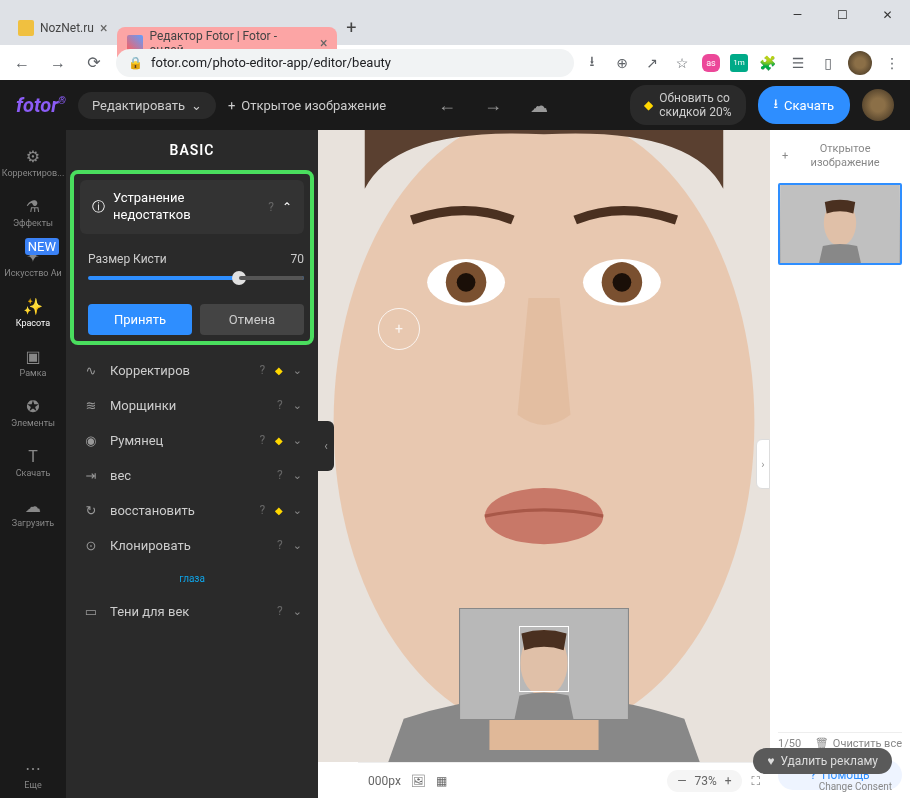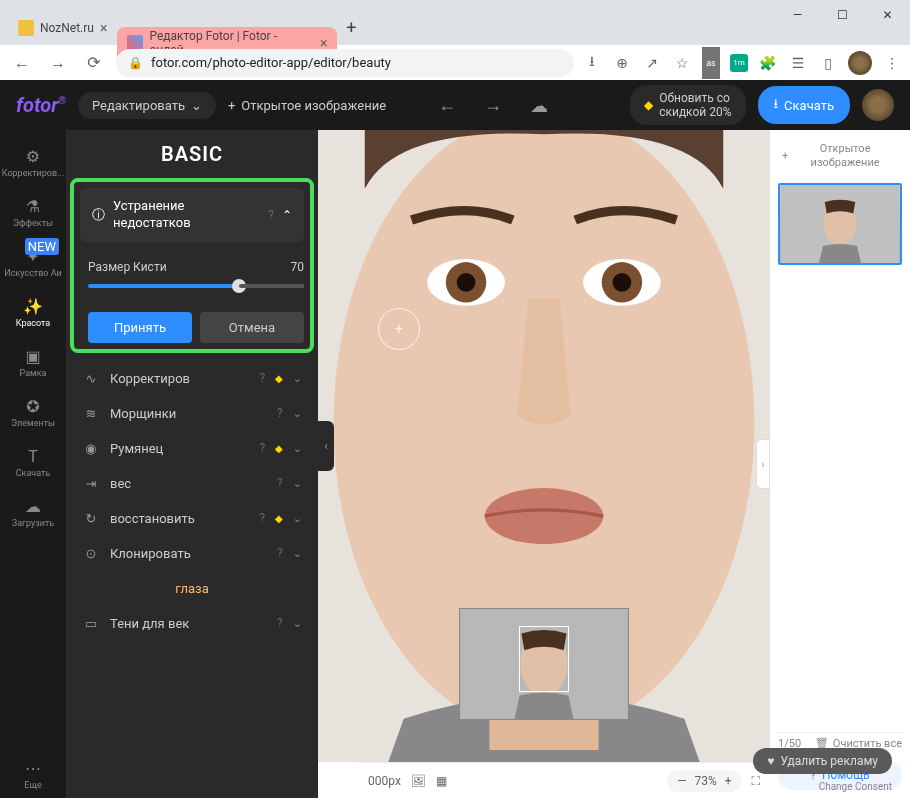--- a/index.html
+++ b/index.html
@@ -46,41 +46,41 @@
 
 .rail { width: 66px; background: #1a1a1a; display: flex; flex-direction: column; align-items: center; padding-top: 8px; gap: 2px; }
 .rail-item { width: 60px; height: 48px; display: flex; flex-direction: column; align-items: center; justify-content: center; color: #888; font-size: 9px; gap: 2px; border-radius: 6px; position: relative; }
 .rail-item.active { color: #fff; }
 .rail-icon { font-size: 16px; }
 .new-badge { position: absolute; top: 0; right: 4px; background: #3b82f6; color: #fff; font-size: 13px; padding: 1px 3px; border-radius: 3px; }
 .rail-spacer { flex: 1; }
 
 
 .tools { width: 252px; background: #2a2a2a; display: flex; flex-direction: column; position: relative; }
-.tools-header { text-align: center; color: #fff; font-size: 20px; font-weight: 600; padding: 12px 0; letter-spacing: 1px; }
+.tools-header { text-align: center; color: #fff; font-size: 14px; font-weight: 600; padding: 12px 0; letter-spacing: 1px; }
 .highlight-box { border: 4px solid #4ade5e; border-radius: 8px; margin: 0 4px 8px 4px; background: #2a2a2a; }
 .tool-expanded { background: #333; border-radius: 6px; padding: 10px 12px; margin: 6px; }
 .tool-exp-head { display: flex; align-items: center; gap: 8px; color: #fff; font-size: 13px; }
 .tool-exp-title { flex: 1; line-height: 1.3; }
 .help-circ { color: #666; font-size: 12px; }
 .chev { color: #fff; font-size: 12px; }
 .slider-area { padding: 12px 6px 6px 14px; }
 .slider-row { display: flex; justify-content: space-between; color: #ccc; font-size: 12px; margin-bottom: 10px; }
 .slider-track { height: 4px; background: #2e8eff; border-radius: 2px; position: relative; margin-bottom: 16px; }
 .slider-track::after { content: ''; position: absolute; right: 0; top: 0; width: 30%; height: 100%; background: #555; border-radius: 2px; }
 .slider-thumb { position: absolute; left: 70%; top: -5px; width: 14px; height: 14px; background: #e0e0e0; border-radius: 50%; transform: translateX(-50%); }
 .btn-row { display: flex; gap: 8px; margin-top: 24px; }
 .btn-accept { flex: 1; background: #2e8eff; color: #fff; padding: 8px 0; border-radius: 4px; font-size: 13px; text-align: center; }
 .btn-cancel { flex: 1; background: #444; color: #ccc; padding: 8px 0; border-radius: 4px; font-size: 13px; text-align: center; }
 .tool-item { display: flex; align-items: center; padding: 10px 16px; color: #ccc; font-size: 13px; gap: 10px; }
 .tool-item-icon { width: 18px; text-align: center; color: #999; }
 .tool-item-label { flex: 1; }
 .tool-diamond { color: #ffd700; font-size: 10px; }
 .tool-chev { color: #888; font-size: 11px; }
-.section-label { text-align: center; color: #fdba74; font-size: 13px; padding: 10px 8px; }
+.section-label { text-align: center; color: #0ea5e9; font-size: 10px; padding: 10px 8px; }
 .arrow-overlay { position: absolute; left: 255px; top: 150px; pointer-events: none; }
 
 
 .canvas-wrap { flex: 1; background: #fff; display: flex; flex-direction: column; position: relative; }
 .canvas { flex: 1; position: relative; background: linear-gradient(180deg, #e8e4e0 0%, #d8d4d0 100%); overflow: hidden; }
 .collapse-handle { position: absolute; left: 0; top: 50%; transform: translateY(-50%); width: 16px; height: 50px; background: #2a2a2a; border-radius: 0 6px 6px 0; display: flex; align-items: center; justify-content: center; color: #999; font-size: 12px; }
 .brush-cursor { position: absolute; left: 60px; top: 178px; width: 42px; height: 42px; border: 1px solid rgba(255,255,255,0.8); border-radius: 50%; display: flex; align-items: center; justify-content: center; color: rgba(255,255,255,0.8); font-size: 14px; }
 .minimap { position: absolute; bottom: 42px; left: 50%; transform: translateX(-50%); width: 170px; height: 112px; background: #b0b0b0; border: 1px solid #888; }
 .minimap-inner { position: absolute; left: 35%; top: 15%; width: 30%; height: 60%; border: 1px solid #fff; }
 .canvas-footer { height: 36px; background: #fff; display: flex; align-items: center; padding: 0 10px; gap: 10px; font-size: 12px; color: #666; border-top: 1px solid #eee; margin-left: 40px; }
@@ -133,21 +133,21 @@
     <div class="nav-btn">⟳</div>
     <div class="url-box">
       <span class="lock">🔒</span>
       <span>fotor.com/photo-editor-app/editor/beauty</span>
     </div>
     <div class="ext-icons">
       <div class="ext-icon">⭳</div>
       <div class="ext-icon">⊕</div>
       <div class="ext-icon">↗</div>
       <div class="ext-icon">☆</div>
-      <div class="ext-icon" style="background:#737373;color:#fff;border-radius:0;font-size:9px;width:18px;height:32px">as</div>
+      <div class="ext-icon" style="background:#ec4899;color:#fff;border-radius:6px;font-size:9px;width:18px;height:18px">as</div>
       <div class="ext-icon" style="background:#0a8;color:#fff;border-radius:3px;font-size:8px;width:18px;height:18px">1m</div>
       <div class="ext-icon">🧩</div>
       <div class="ext-icon">☰</div>
       <div class="ext-icon">▯</div>
       <div class="avatar-small"></div>
       <div class="ext-icon">⋮</div>
     </div>
   </div>
 </div>
 

